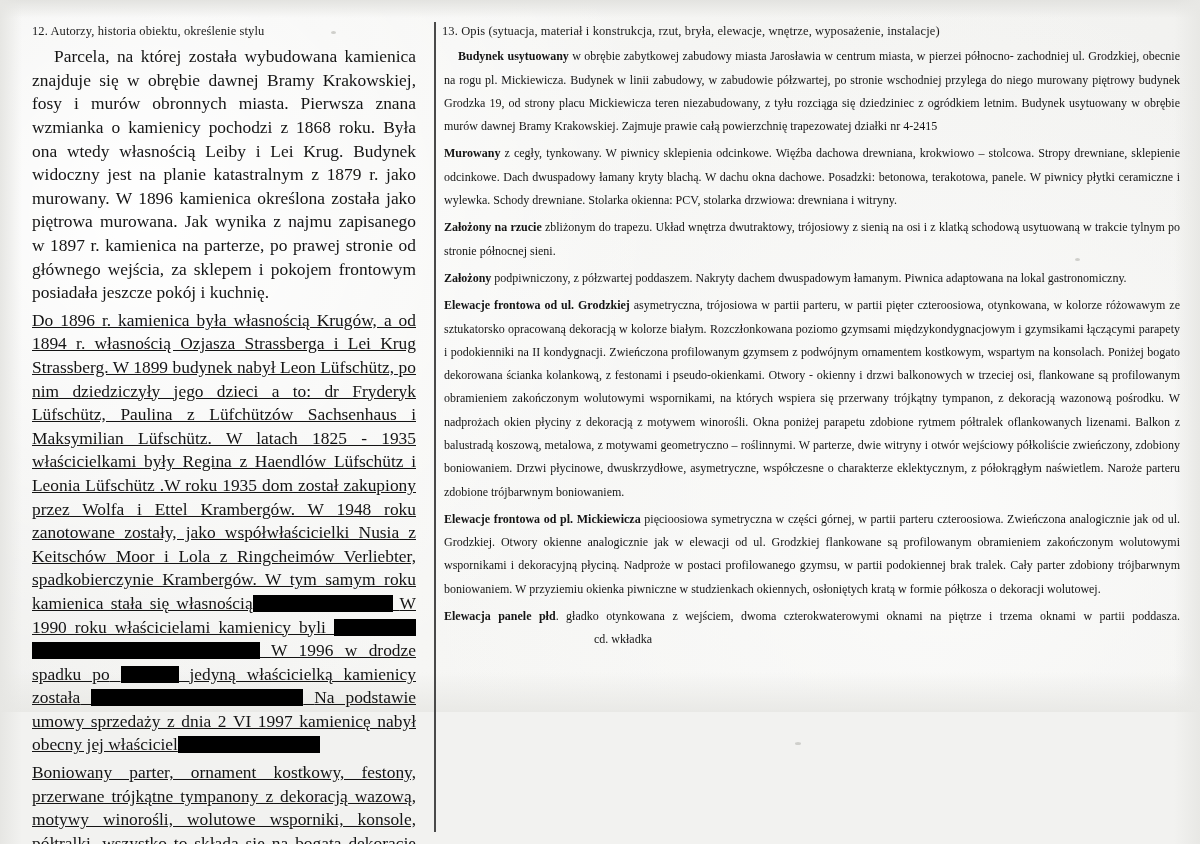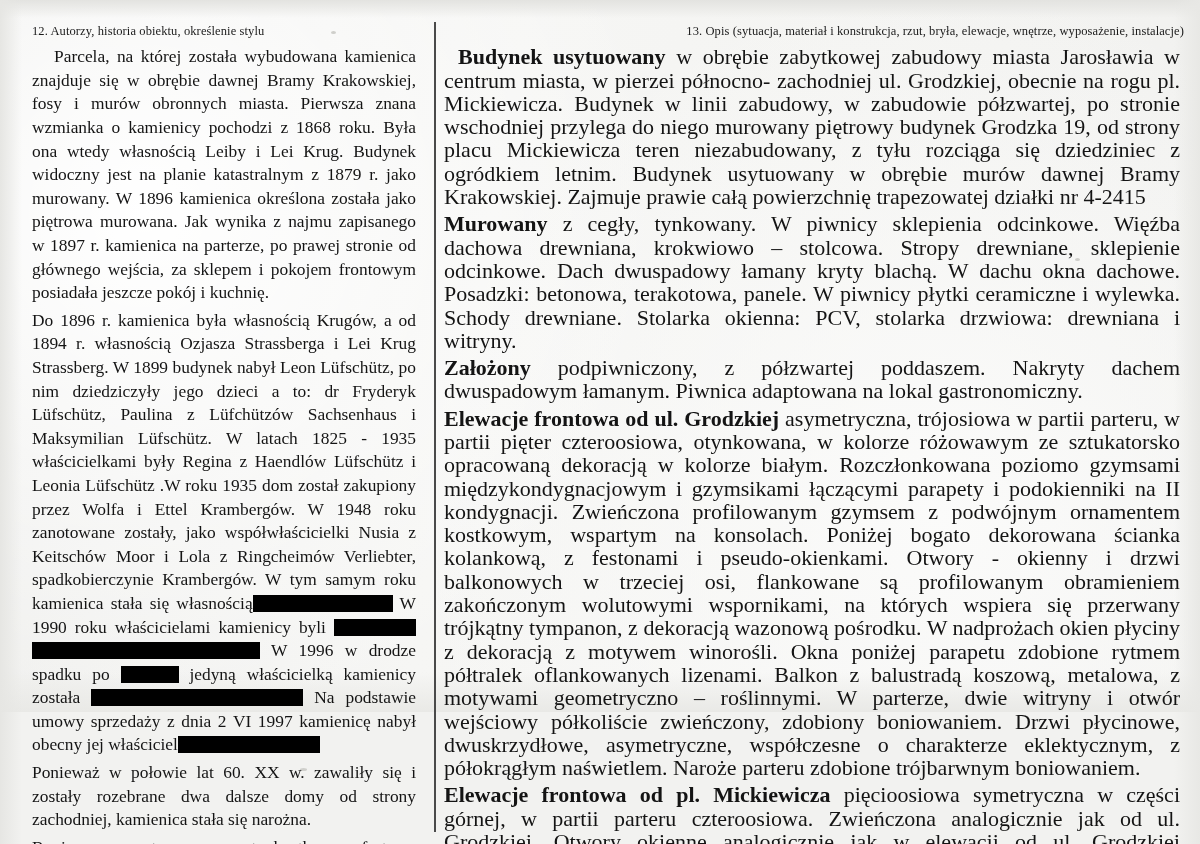--- a/index.html
+++ b/index.html
@@ -75,39 +75,39 @@
     letter-spacing: 0.1px;
     margin: 0 0 6px 0;
     color: #1a1a1a;
     white-space: nowrap;
   }
   .col-left .section-head {
     padding-left: 4px;
   }
   .col-right .section-head {
     padding-left: 2px;
-    text-align: right;
   }
 
   .para {
     margin: 4px;
     text-align: justify;
     text-justify: inter-word;
     color: #141414;
   }
   .col-left .para {
     font-size: 17.4px;
     line-height: 23.6px;
     text-indent: 22px;
   }
   .col-left .para.noindent {
     text-indent: 0;
+    text-decoration: underline;
   }
   .col-right .para {
-    font-size: 22px;
+    font-size: 12px;
     line-height: 23.3px;
     text-indent: 14px;
   }
   .col-right .para.noindent {
     text-indent: 0;
   }
   b, .lead {
     font-weight: bold;
   }
 
@@ -154,38 +154,40 @@
 
     <div class="section-head">12. Autorzy, historia obiektu, określenie stylu</div>
 
     <p class="para">Parcela, na której została wybudowana kamienica znajduje się w obrębie dawnej Bramy Krakowskiej, fosy i murów obronnych miasta. Pierwsza znana wzmianka o kamienicy pochodzi z 1868 roku. Była ona wtedy własnością Leiby i Lei Krug. Budynek widoczny jest na planie katastralnym z 1879 r. jako murowany. W 1896 kamienica określona została jako piętrowa murowana. Jak wynika z najmu zapisanego w 1897 r. kamienica na parterze, po prawej stronie od głównego wejścia, za sklepem i pokojem frontowym posiadała jeszcze pokój i kuchnię.</p>
 
     <p class="para noindent">
       <span>Do 1896 r. kamienica była własnością Krugów, a od 1894 r. własnością Ozjasza Strassberga i Lei Krug Strassberg. W 1899 budynek nabył Leon Lüfschütz, po nim dziedziczyły jego dzieci a to: dr Fryderyk Lüfschütz, Paulina z Lüfchützów Sachsenhaus i Maksymilian Lüfschütz. W latach 1825 - 1935 właścicielkami były Regina z Haendlów Lüfschütz i Leonia Lüfschütz .W roku 1935 dom został zakupiony przez Wolfa i Ettel Krambergów. W 1948 roku zanotowane zostały, jako współwłaścicielki Nusia z Keitschów Moor i Lola z Ringcheimów Verliebter, spadkobierczynie Krambergów. W tym samym roku kamienica stała się własnością</span><span class="redact" style="width:140px;"></span> <span>W 1990 roku właścicielami kamienicy byli</span> <span class="redact" style="width:82px;"></span>
       <span class="redact" style="width:228px;"></span> <span>W 1996 w drodze spadku po</span> <span class="redact" style="width:58px;"></span> <span>jedyną właścicielką kamienicy została</span> <span class="redact" style="width:212px;"></span> <span>Na podstawie umowy sprzedaży z dnia 2 VI 1997 kamienicę nabył obecny jej właściciel</span><span class="redact" style="width:142px;"></span>
     </p>
 
-    <p class="para noindent">Ponieważ w połowie lat 60. XX w. zawaliły się i zostały rozebrane dwa dalsze domy od strony zachodniej, kamienica stała się narożna.</p>
 
     <p class="para noindent">Boniowany parter, ornament kostkowy, festony, przerwane trójkątne tympanony z dekoracją wazową, motywy winorośli, wolutowe wsporniki, konsole, półtralki, wszystko to składa się na bogatą dekorację eklektyczną kamienicy.</p>
 
   </div>
 
   <div class="col col-right">
 
     <div class="section-head">13. Opis (sytuacja, materiał i konstrukcja, rzut, bryła, elewacje, wnętrze, wyposażenie, instalacje)</div>
 
     <p class="para">
       <b class="lead">Budynek usytuowany</b><span> w obrębie zabytkowej zabudowy miasta Jarosławia w centrum miasta, w pierzei północno- zachodniej ul. Grodzkiej, obecnie na rogu pl. Mickiewicza. Budynek w linii zabudowy, w zabudowie półzwartej, po stronie wschodniej przylega do niego murowany piętrowy budynek Grodzka 19, od strony placu Mickiewicza teren niezabudowany, z tyłu rozciąga się dziedziniec z ogródkiem letnim. Budynek usytuowany w obrębie murów dawnej Bramy Krakowskiej. Zajmuje prawie całą powierzchnię trapezowatej działki nr  4-2415</span>
     </p>
 
     <p class="para noindent">
       <b class="lead">Murowany</b><span> z cegły, tynkowany. W piwnicy sklepienia odcinkowe. Więźba dachowa drewniana, krokwiowo – stolcowa. Stropy drewniane, sklepienie odcinkowe. Dach dwuspadowy łamany kryty blachą. W dachu okna dachowe. Posadzki: betonowa, terakotowa, panele. W piwnicy płytki ceramiczne i wylewka. Schody drewniane. Stolarka okienna: PCV, stolarka drzwiowa: drewniana i witryny.</span>
     </p>
 
+    <p class="para noindent">
+      <b class="lead">Założony na rzucie</b><span> zbliżonym do trapezu. Układ wnętrza dwutraktowy, trójosiowy z sienią na osi i z klatką schodową usytuowaną w trakcie tylnym po stronie północnej sieni.</span>
+    </p>
 
     <p class="para noindent">
       <b class="lead">Założony</b><span> podpiwniczony, z półzwartej poddaszem. Nakryty dachem dwuspadowym łamanym. Piwnica adaptowana na lokal gastronomiczny.</span>
     </p>
 
     <p class="para noindent">
       <b class="lead">Elewacje frontowa od ul. Grodzkiej</b><span> asymetryczna, trójosiowa w partii parteru, w partii pięter czteroosiowa, otynkowana, w kolorze różowawym ze sztukatorsko opracowaną dekoracją w kolorze białym. Rozczłonkowana poziomo gzymsami międzykondygnacjowym i gzymsikami łączącymi parapety i podokienniki na II kondygnacji. Zwieńczona profilowanym gzymsem z podwójnym ornamentem kostkowym, wspartym na konsolach. Poniżej bogato dekorowana ścianka kolankową, z festonami i pseudo-okienkami. Otwory - okienny i drzwi balkonowych w trzeciej osi, flankowane są profilowanym obramieniem zakończonym wolutowymi wspornikami, na których wspiera się przerwany trójkątny tympanon, z dekoracją wazonową pośrodku. W nadprożach okien płyciny z dekoracją z motywem winorośli. Okna poniżej parapetu zdobione rytmem półtralek oflankowanych lizenami. Balkon z balustradą koszową, metalowa, z motywami geometryczno – roślinnymi. W parterze, dwie witryny i otwór wejściowy półkoliście zwieńczony, zdobiony boniowaniem. Drzwi płycinowe, dwuskrzydłowe, asymetryczne, współczesne o charakterze eklektycznym, z półokrągłym naświetlem. Naroże parteru zdobione trójbarwnym boniowaniem.</span>
     </p>
 
     <p class="para noindent">

